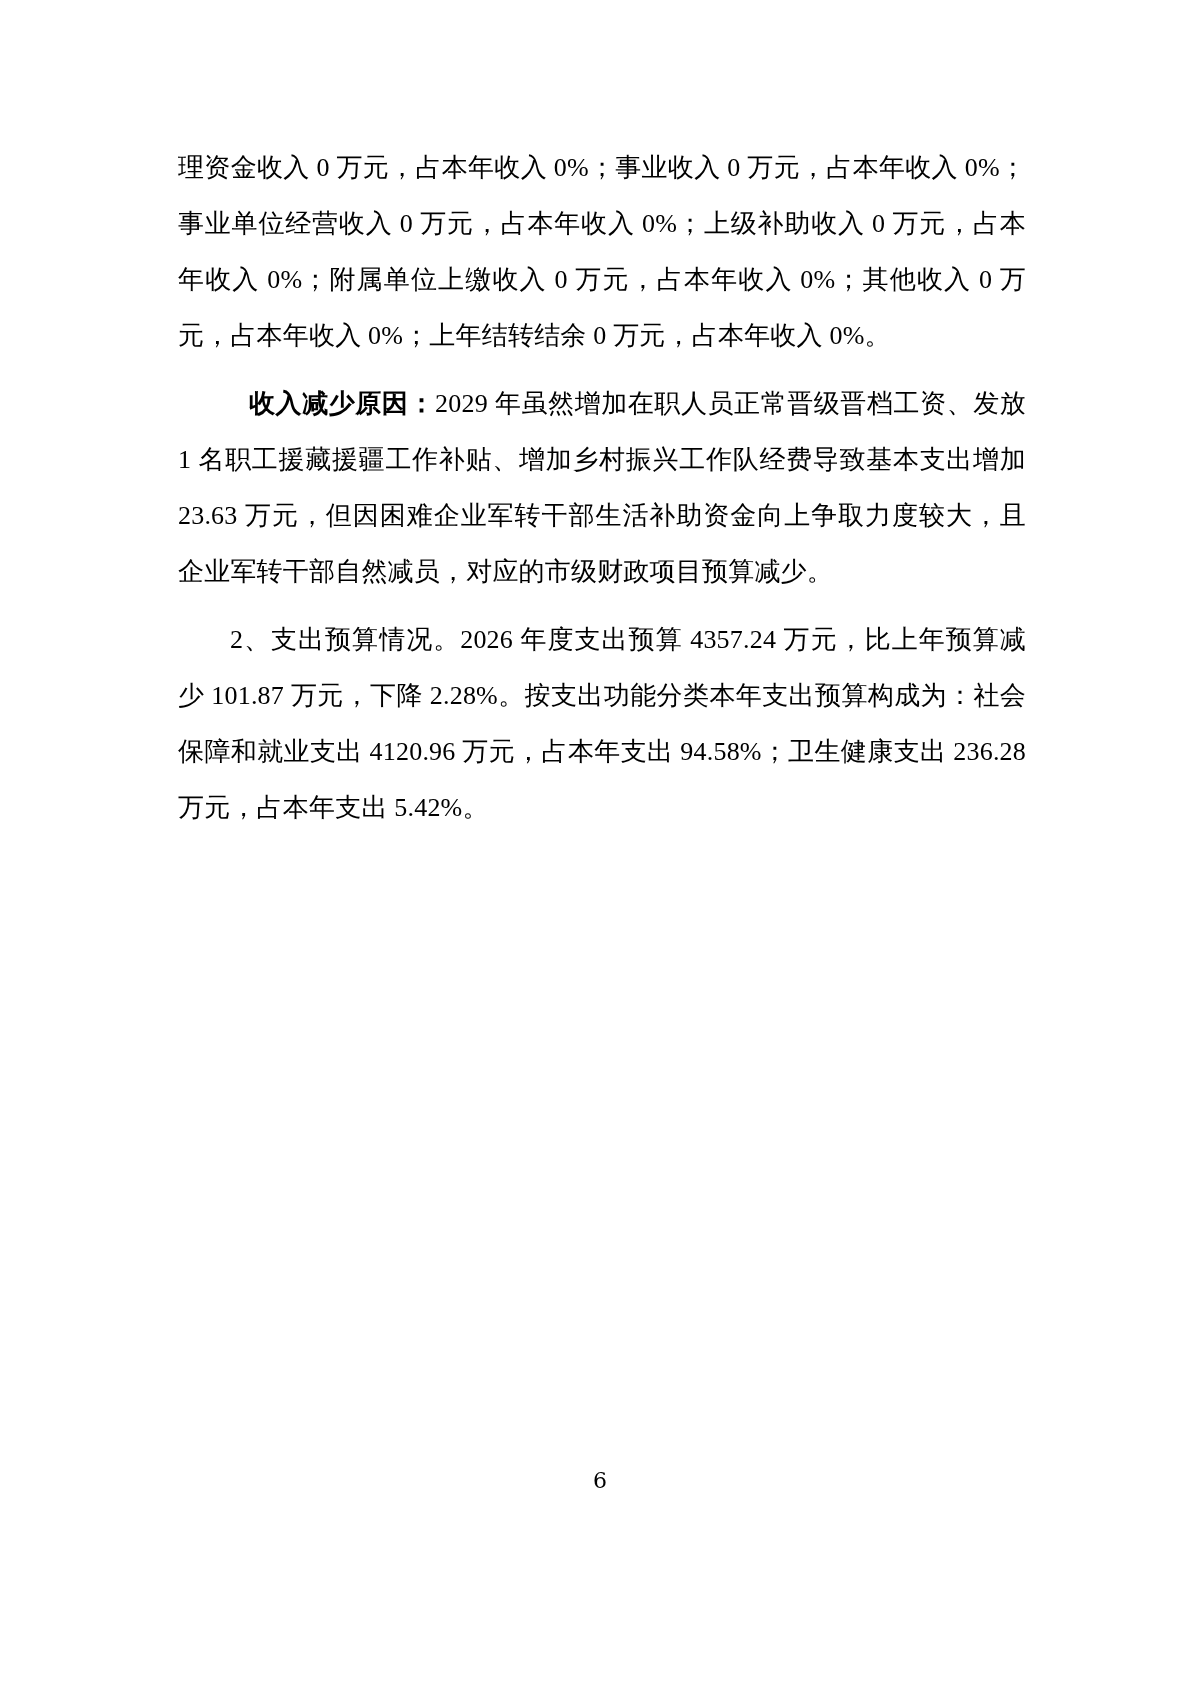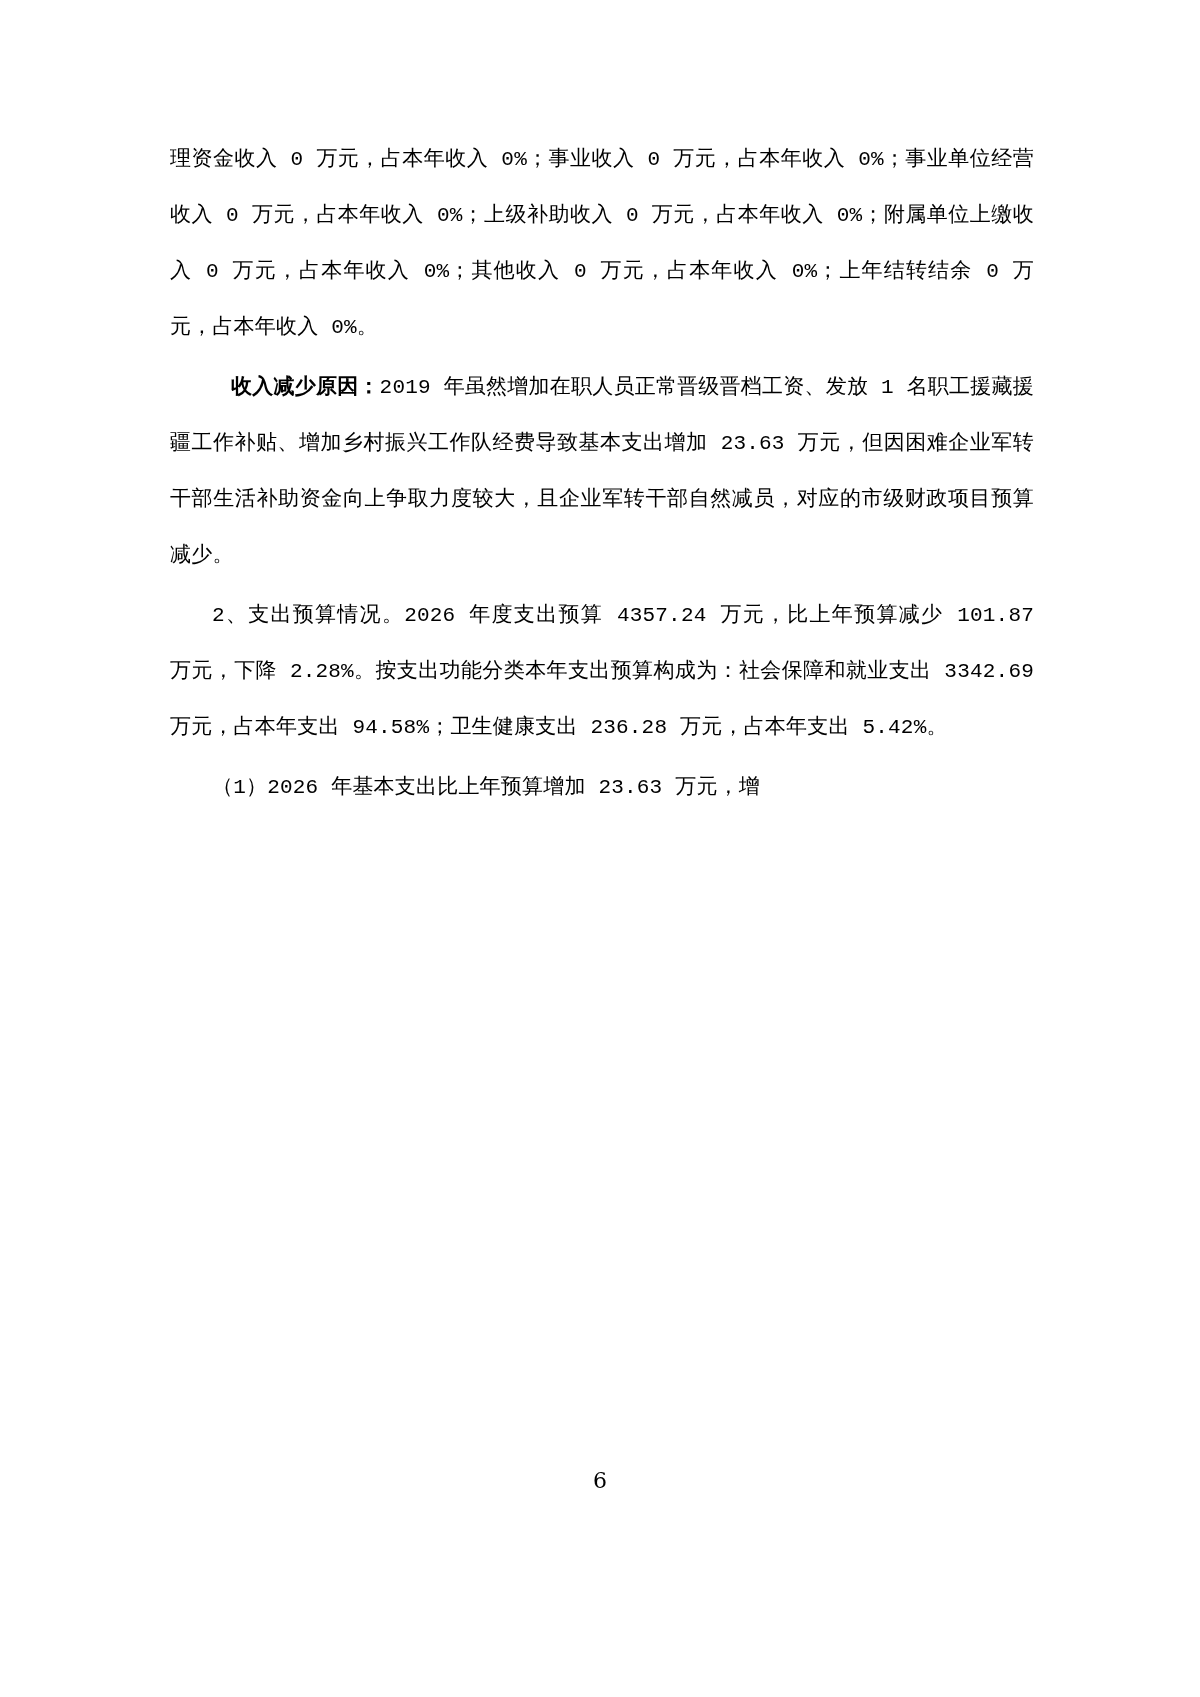--- a/index.html
+++ b/index.html
@@ -23,27 +23,27 @@
     height: 1697px;
     box-sizing: border-box;
   }
   .content {
     position: absolute;
     left: 166px;
     top: 128px;
     width: 872px;
   }
   p.para {
-    margin: 4px;
-    font-size: 21px;
+    margin: 12px;
+    font-size: 26px;
     line-height: 56px;
     text-align: justify;
     text-justify: inter-ideograph;
     letter-spacing: 0.2px;
-    font-family: Liberation Mono, monospace;
+    font-family: Liberation Serif, serif;
   }
   p.para.indent {
     text-indent: 2em;
   }
   .bold {
     font-weight: bold;
     padding-left: 19px;
   }
   .page-number {
     position: absolute;
@@ -57,24 +57,23 @@
   }
 </style>
 </head>
 <body>
 
 <div class="page">
   <div class="content">
 
     <p class="para">理资金收入 0 万元，占本年收入 0%；事业收入 0 万元，占本年收入 0%；事业单位经营收入 0 万元，占本年收入 0%；上级补助收入 0 万元，占本年收入 0%；附属单位上缴收入 0 万元，占本年收入 0%；其他收入 0 万元，占本年收入 0%；上年结转结余 0 万元，占本年收入 0%。</p>
 
-    <p class="para indent"><span class="bold">收入减少原因：</span><span>2019 年虽然增加在职人员正常晋级晋档工资、发放 1 名职工援藏援疆工作补贴、增加乡村振兴工作队经费导致基本支出增加 23.63 万元，但因困难企业军转干部生活补助资金向上争取力度较大，且企业军转干部自然减员，对应的市级财政项目预算减少。</span></p>
+    <p class="para indent"><span class="bold">收入减少原因：</span><span>2029 年虽然增加在职人员正常晋级晋档工资、发放 1 名职工援藏援疆工作补贴、增加乡村振兴工作队经费导致基本支出增加 23.63 万元，但因困难企业军转干部生活补助资金向上争取力度较大，且企业军转干部自然减员，对应的市级财政项目预算减少。</span></p>
 
-    <p class="para indent">2、支出预算情况。2026 年度支出预算 4357.24 万元，比上年预算减少 101.87 万元，下降 2.28%。按支出功能分类本年支出预算构成为：社会保障和就业支出 3342.69 万元，占本年支出 94.58%；卫生健康支出 236.28 万元，占本年支出 5.42%。</p>
+    <p class="para indent">2、支出预算情况。2026 年度支出预算 4357.24 万元，比上年预算减少 101.87 万元，下降 2.28%。按支出功能分类本年支出预算构成为：社会保障和就业支出 4120.96 万元，占本年支出 94.58%；卫生健康支出 236.28 万元，占本年支出 5.42%。</p>
 
 
 
-    <p class="para indent">（1）2026 年基本支出比上年预算增加 23.63 万元，增</p>
 
   </div>
 
   <div class="page-number">6</div>
 </div>
 
 </body></html>

